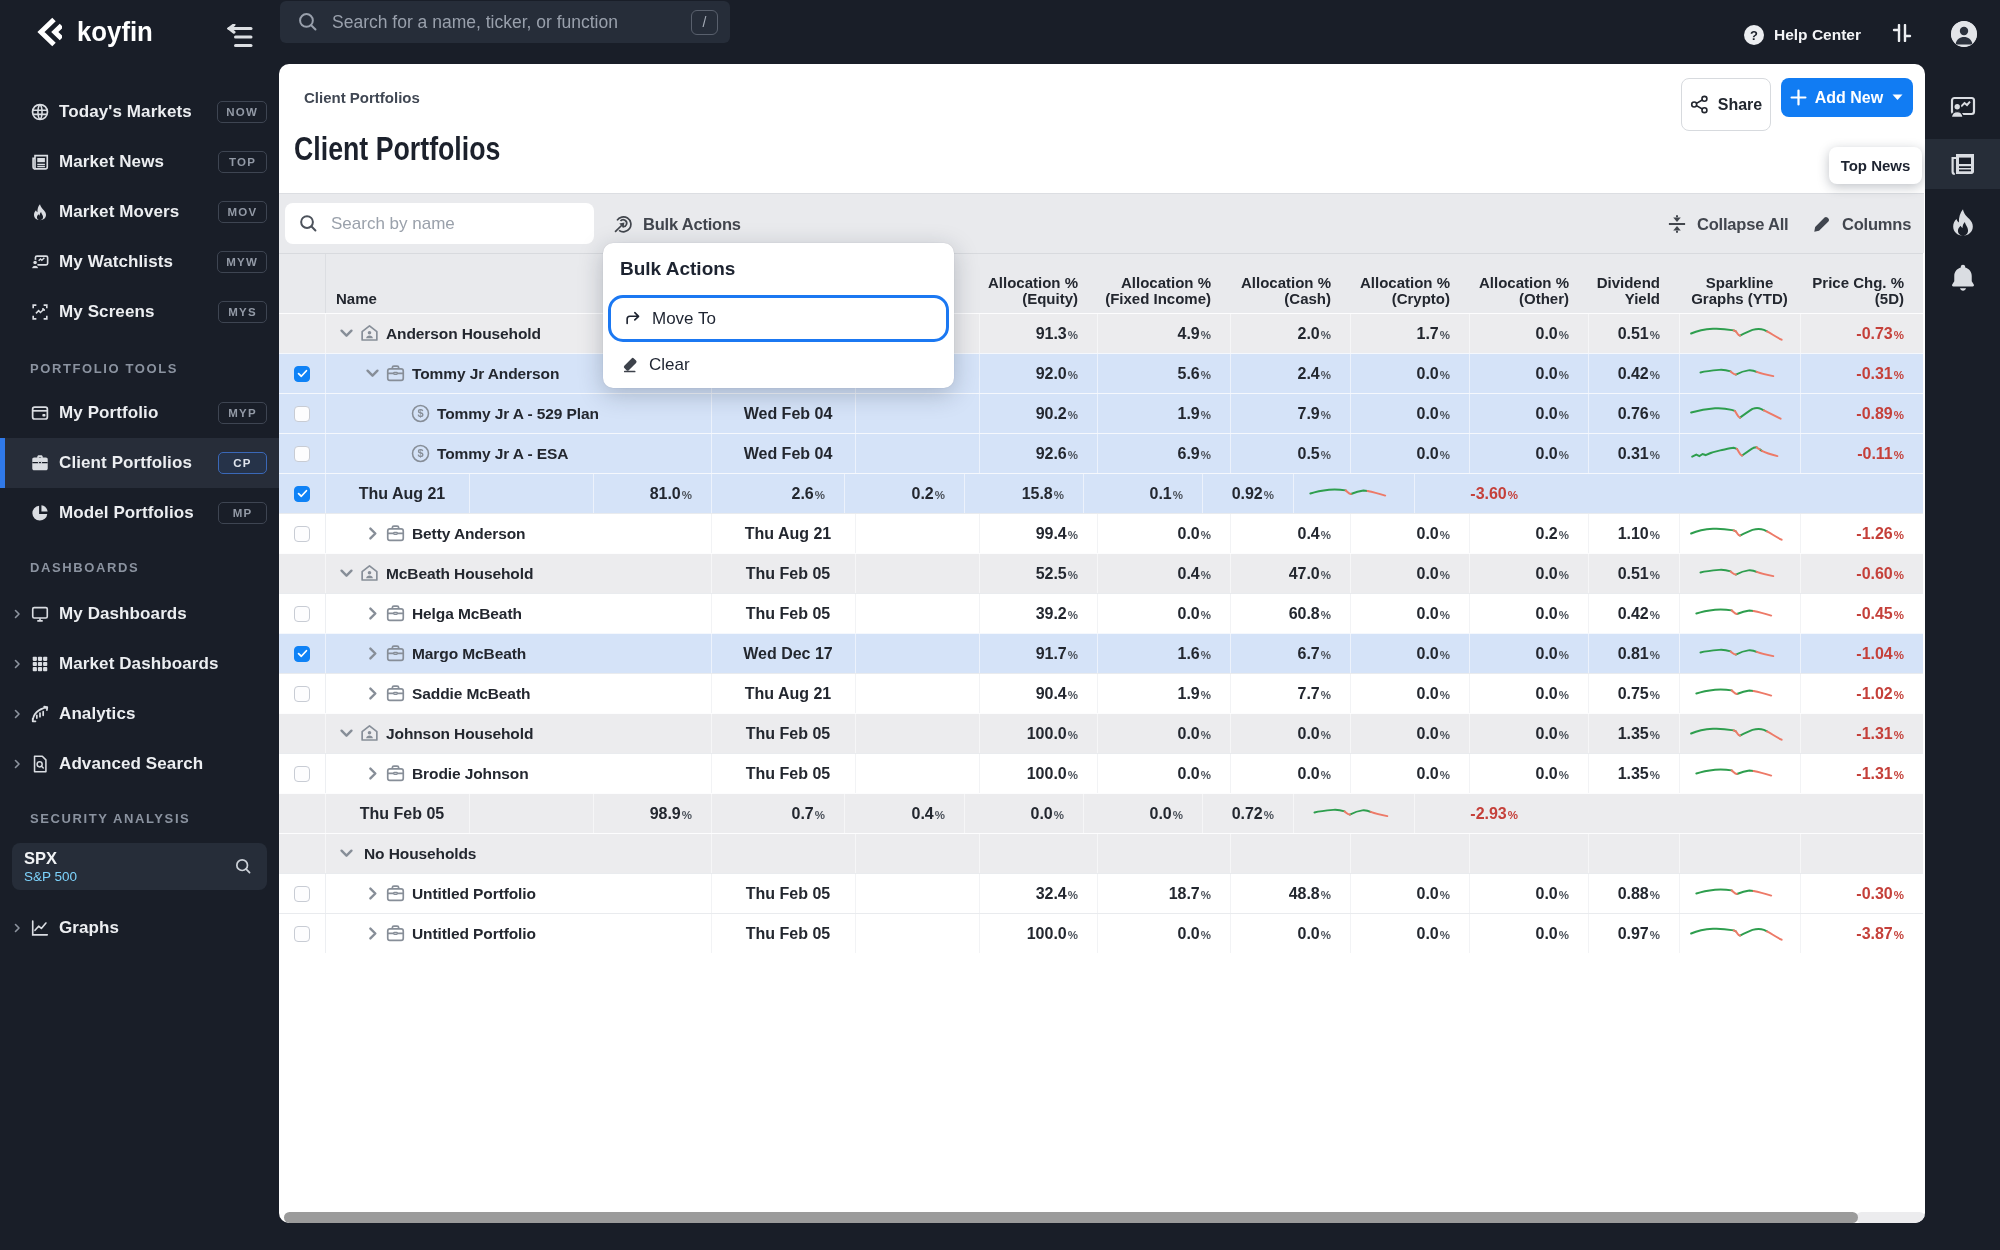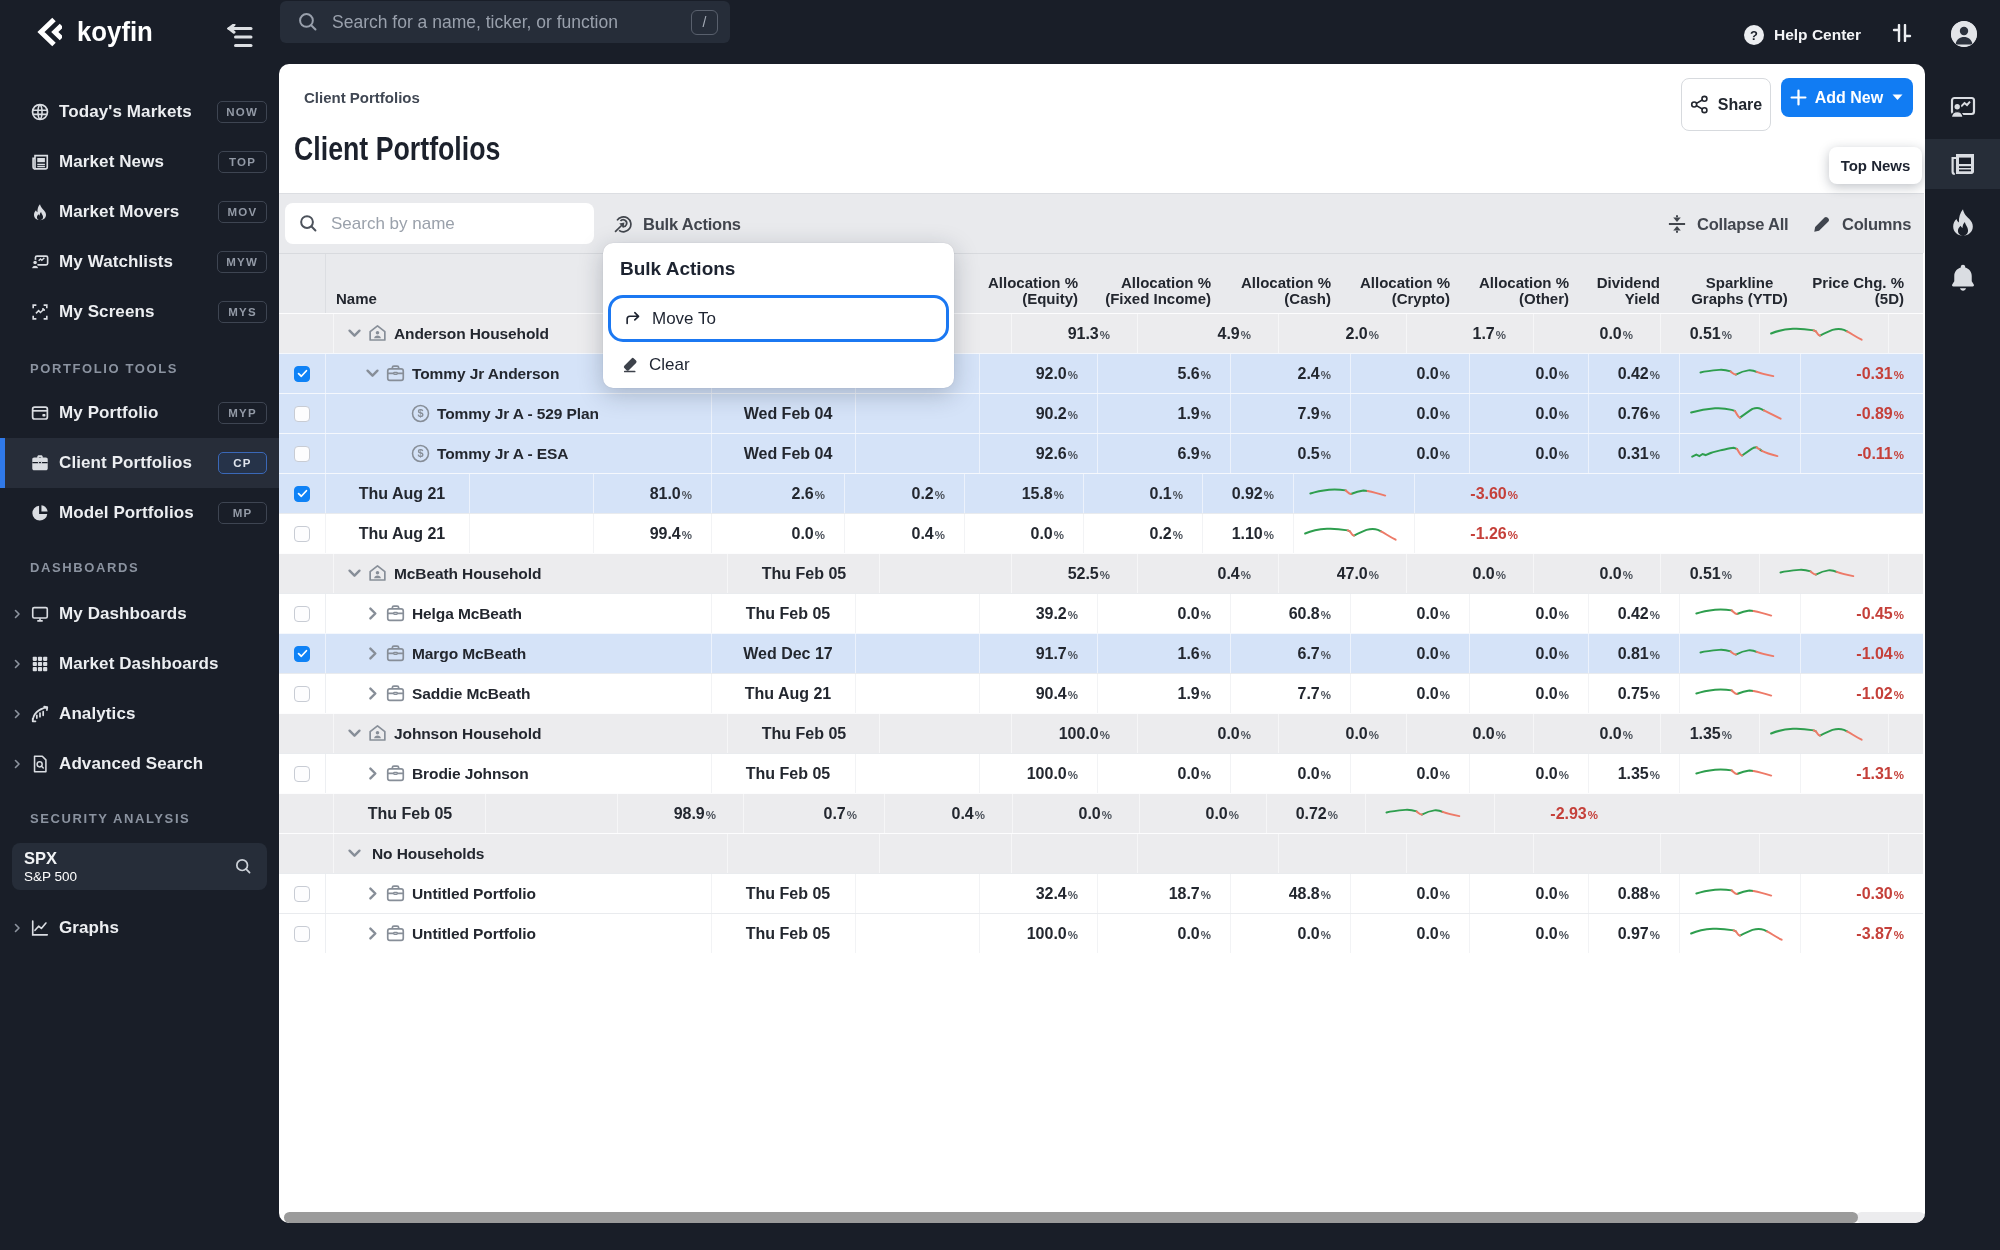--- a/index.html
+++ b/index.html
@@ -24,21 +24,21 @@
 .nicn { width:20px; height:20px; margin-left:30px; flex:none; }
 .nav .nchev { position:absolute; left:11px; width:12px; height:12px; }
 .nlbl { color:#eceef1; font-size:17px; font-weight:700; margin-left:9px; letter-spacing:0.1px; }
 .badge { position:absolute; right:13px; top:14px; min-width:49px; height:22px; border:1.5px solid #3e4552; border-radius:5px; color:#939aa6; font-size:11.5px; font-weight:700; letter-spacing:1.2px; display:flex; align-items:center; justify-content:center; padding:0 8px; }
 .nav.act { background:#272d39; }
 .nav.act::before { content:""; position:absolute; left:0; top:0; width:5px; height:50px; background:#3079e8; }
 .badge.bact { border-color:#3a68b8; background:#263349; color:#dfe4ec; }
 .shdr { position:absolute; left:30px; color:#8b93a0; font-size:13px; font-weight:700; letter-spacing:1.6px; }
 .spxbox { position:absolute; left:12px; top:779px; width:255px; height:47px; background:#262d39; border-radius:8px; display:flex; align-items:center; justify-content:space-between; padding:0 14px 0 12px; }
 .spx1 { color:#f1f3f5; font-size:16.5px; font-weight:700; }
-.spx2 { color:#ffffff; font-size:13.5px; margin-top:1px; }
+.spx2 { color:#7dd3fc; font-size:13.5px; margin-top:1px; }
 
 
 #rrail { position:absolute; left:1925px; top:64px; width:75px; height:1186px; background:#191e28; }
 .ric { position:absolute; left:0; width:75px; height:50px; display:flex; align-items:center; justify-content:center; }
 .ric.act { background:#262d38; }
 
 
 #content { position:absolute; left:279px; top:64px; width:1646px; height:1159px; background:#fff; border-radius:10px; overflow:hidden; }
 #crumb { position:absolute; left:25px; top:25px; color:#404753; font-size:15px; font-weight:700; }
 #title { position:absolute; left:15px; top:66px; color:#1c212c; font-size:33px; font-weight:700; transform:scaleX(0.81); transform-origin:left; }
@@ -64,21 +64,21 @@
 .c-ca { width:120px; }
 .c-cr { width:119px; }
 .c-ot { width:119px; }
 .c-dv { width:91px; }
 .c-sp { width:121px; justify-content:center; }
 .c-pc { width:123px; }
 .c-eq,.c-fi,.c-ca,.c-cr,.c-ot,.c-dv,.c-pc { justify-content:flex-end; padding-right:19px; }
 .c-date,.c-blank,.c-eq,.c-fi,.c-ca,.c-cr,.c-ot,.c-dv,.c-sp,.c-pc { border-left:1px solid rgba(130,140,160,0.10); }
 #thead .td { border-left:none; }
 #thead .c-name { border-left:1px solid #dcdee2; }
-.tr.hh { background:#ececee; border-top:1px solid rgba(255,255,255,0.9);gap:8px; }
+.tr.hh { background:#ececee; border-top:1px solid rgba(255,255,255,0.9); }
 .tr.hh .td, .tr.sel .td { border-left-color:rgba(255,255,255,0.55); }
 .tr.sel { background:#d5e3f8; border-top:1px solid rgba(255,255,255,0.75); }
 .tr.wh { background:#fff; border-top:1px solid #e9ebee; }
 .tr .num { font-size:16px; font-weight:700; color:#23272f; }
 .tr .psym { font-size:11.5px; font-weight:700; color:#4c525b; margin-left:1px; margin-top:3px; }
 .tr .rnum { font-size:16px; font-weight:700; color:#c5403a; }
 .tr .rsym { font-size:11.5px; font-weight:700; color:#c5403a; margin-left:1px; margin-top:3px; }
 .c-date { font-size:16px; font-weight:700; color:#23272f; }
 .nm { font-size:15.5px; font-weight:700; color:#23272f; margin-left:6px; white-space:nowrap; letter-spacing:-0.1px; }
 .tchev { width:17px; height:17px; flex:none; }
@@ -654,20 +654,33 @@
         </div>
 <div class="td c-pc">
           <span class="rnum">-3.60</span>
           <span class="rsym">%</span>
         </div>
 </div>
 <div class="tr wh">
 <div class="td c-cb">
           <span class="cb"></span>
         </div>
+<div class="td c-name">
+          <span class="ind2"></span>
+          <svg class="tchev" viewBox="0 0 12 12">
+            <path d="M4.5 2.5 L8 6 L4.5 9.5" fill="none" stroke="#878e98" stroke-width="1.7" stroke-linecap="round" stroke-linejoin="round"></path>
+          </svg>
+          <svg class="ticn" viewBox="0 0 20 20">
+            <rect x="2.6" y="5.6" width="14.8" height="11" rx="2" fill="none" stroke="#878e98" stroke-width="1.6"></rect>
+            <path d="M7 5.4 L7 4.4 C7 3.5 7.6 3 8.5 3 L11.5 3 C12.4 3 13 3.5 13 4.4 L13 5.4" fill="none" stroke="#878e98" stroke-width="1.6"></path>
+            <path d="M2.8 9.8 L8.3 9.8 M11.7 9.8 L17.2 9.8" stroke="#878e98" stroke-width="1.6"></path>
+            <rect x="8.3" y="8.9" width="3.4" height="1.8" rx="0.6" fill="none" stroke="#878e98" stroke-width="1.3"></rect>
+          </svg>
+          <span class="nm">Betty Anderson</span>
+        </div>
 <div class="td c-date">Thu Aug 21</div>
 <div class="td c-blank"></div>
 <div class="td c-eq">
           <span class="num">99.4</span>
           <span class="psym">%</span>
         </div>
 <div class="td c-fi">
           <span class="num">0.0</span>
           <span class="psym">%</span>
         </div>

